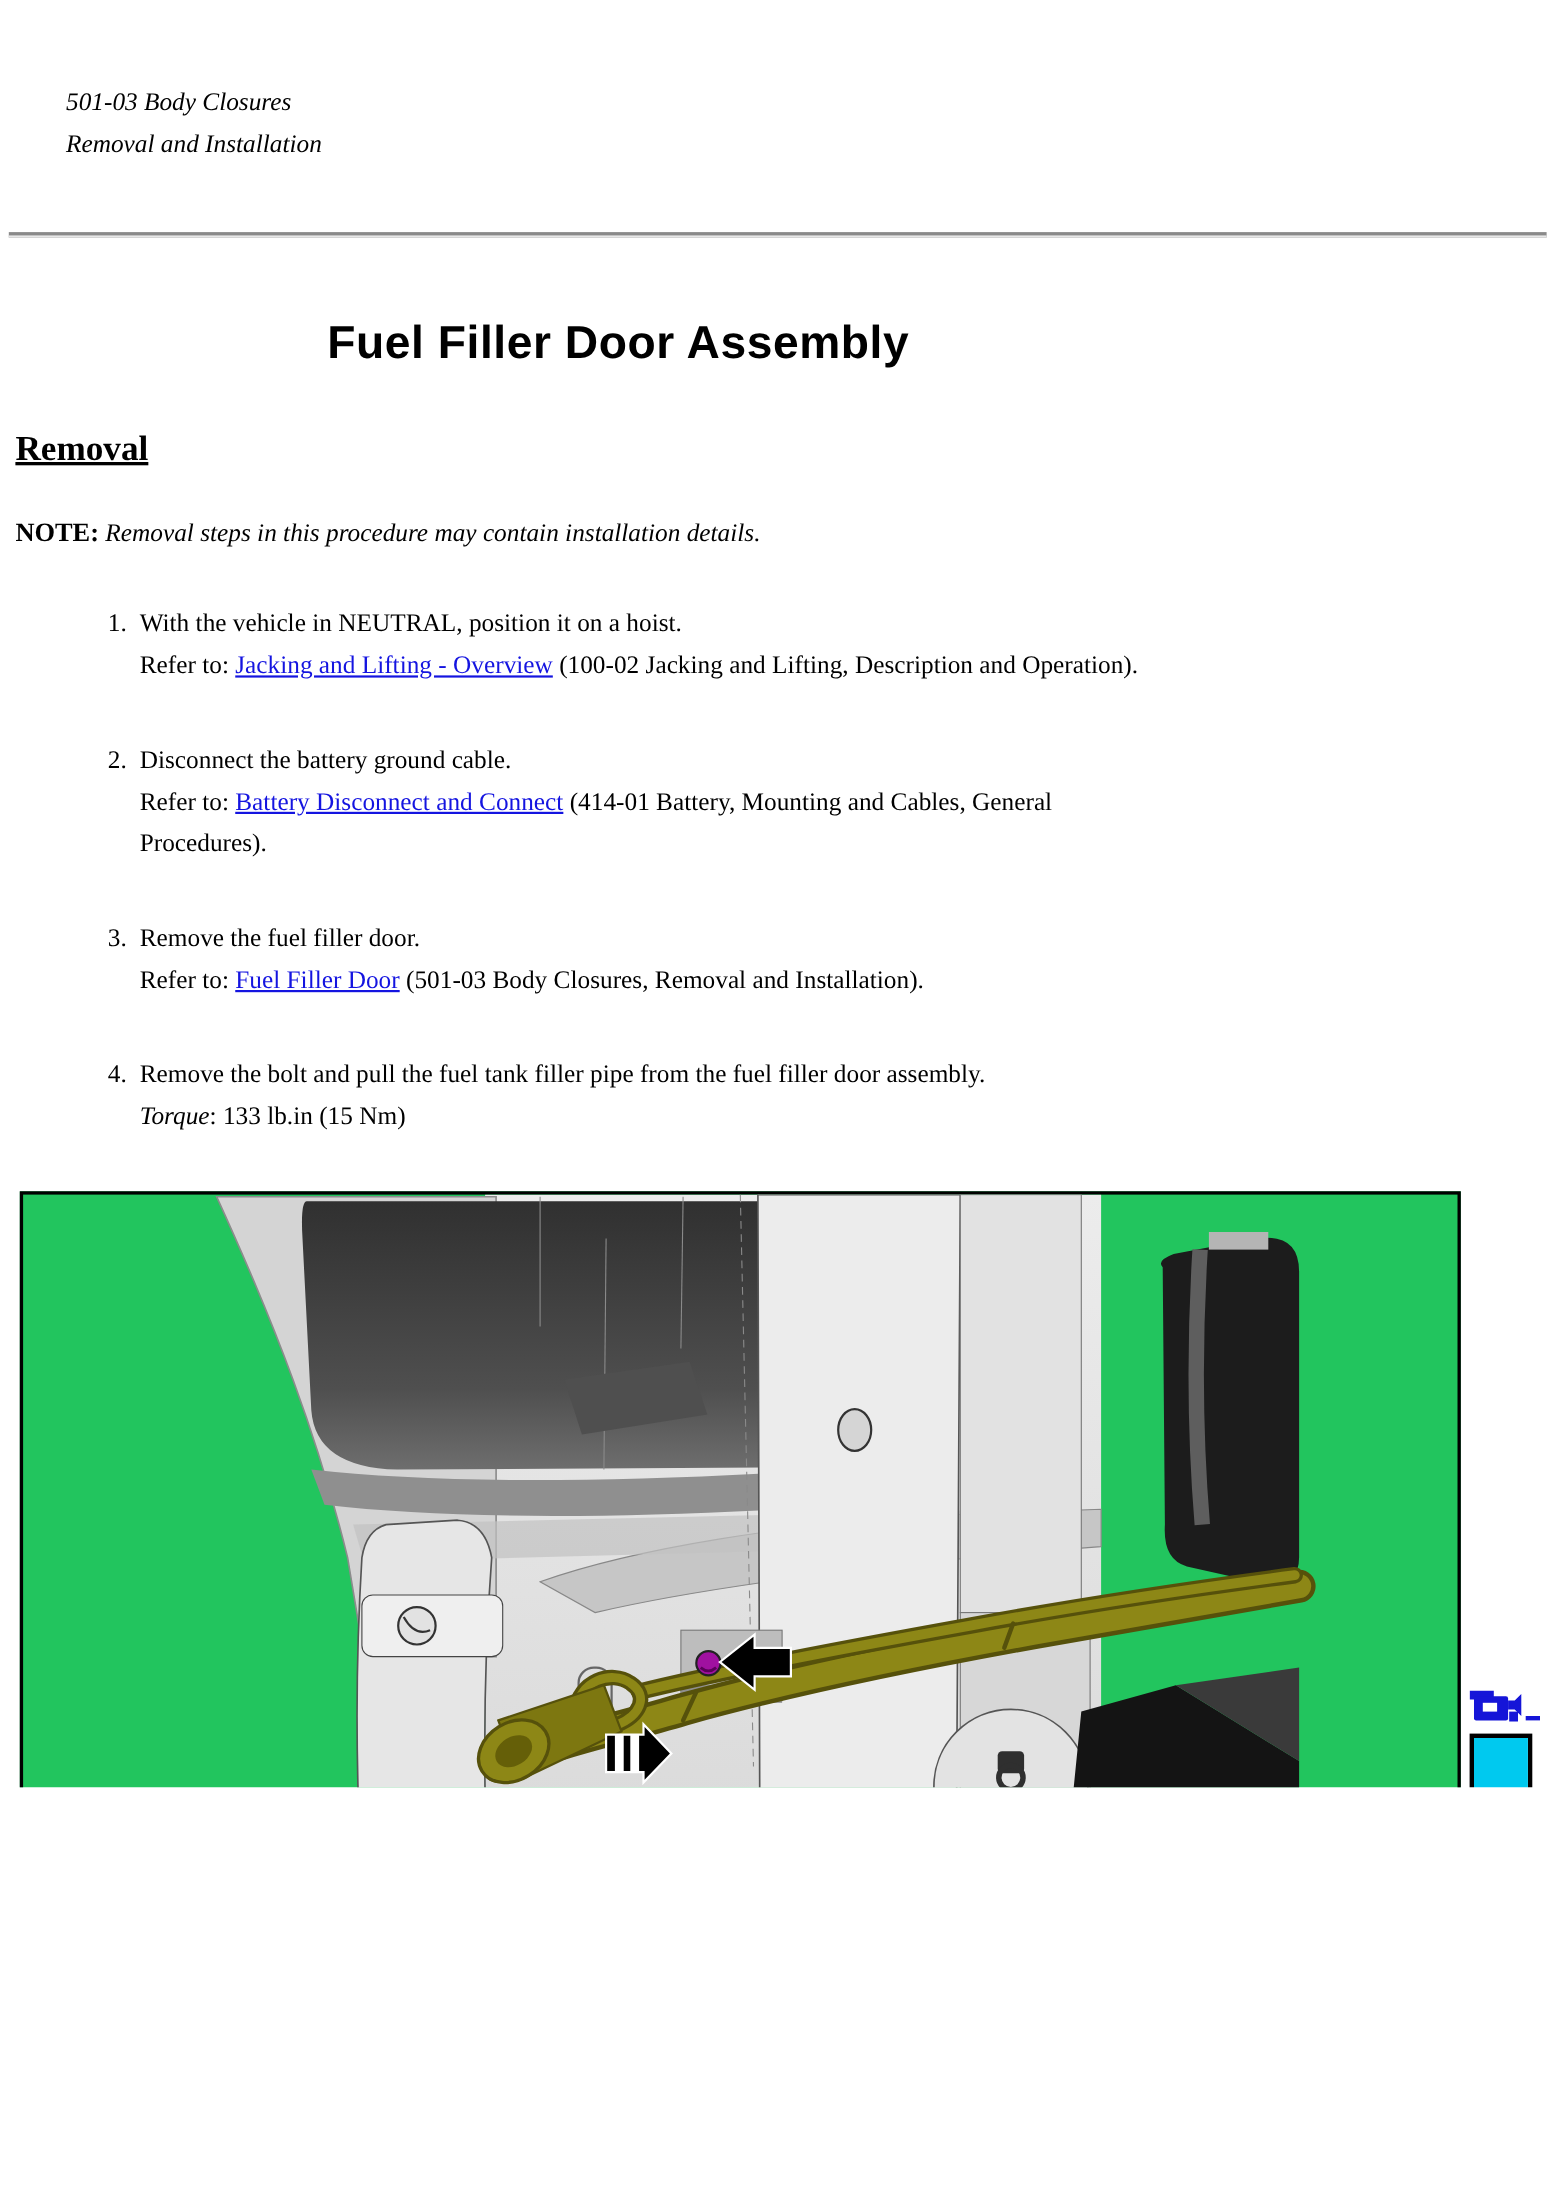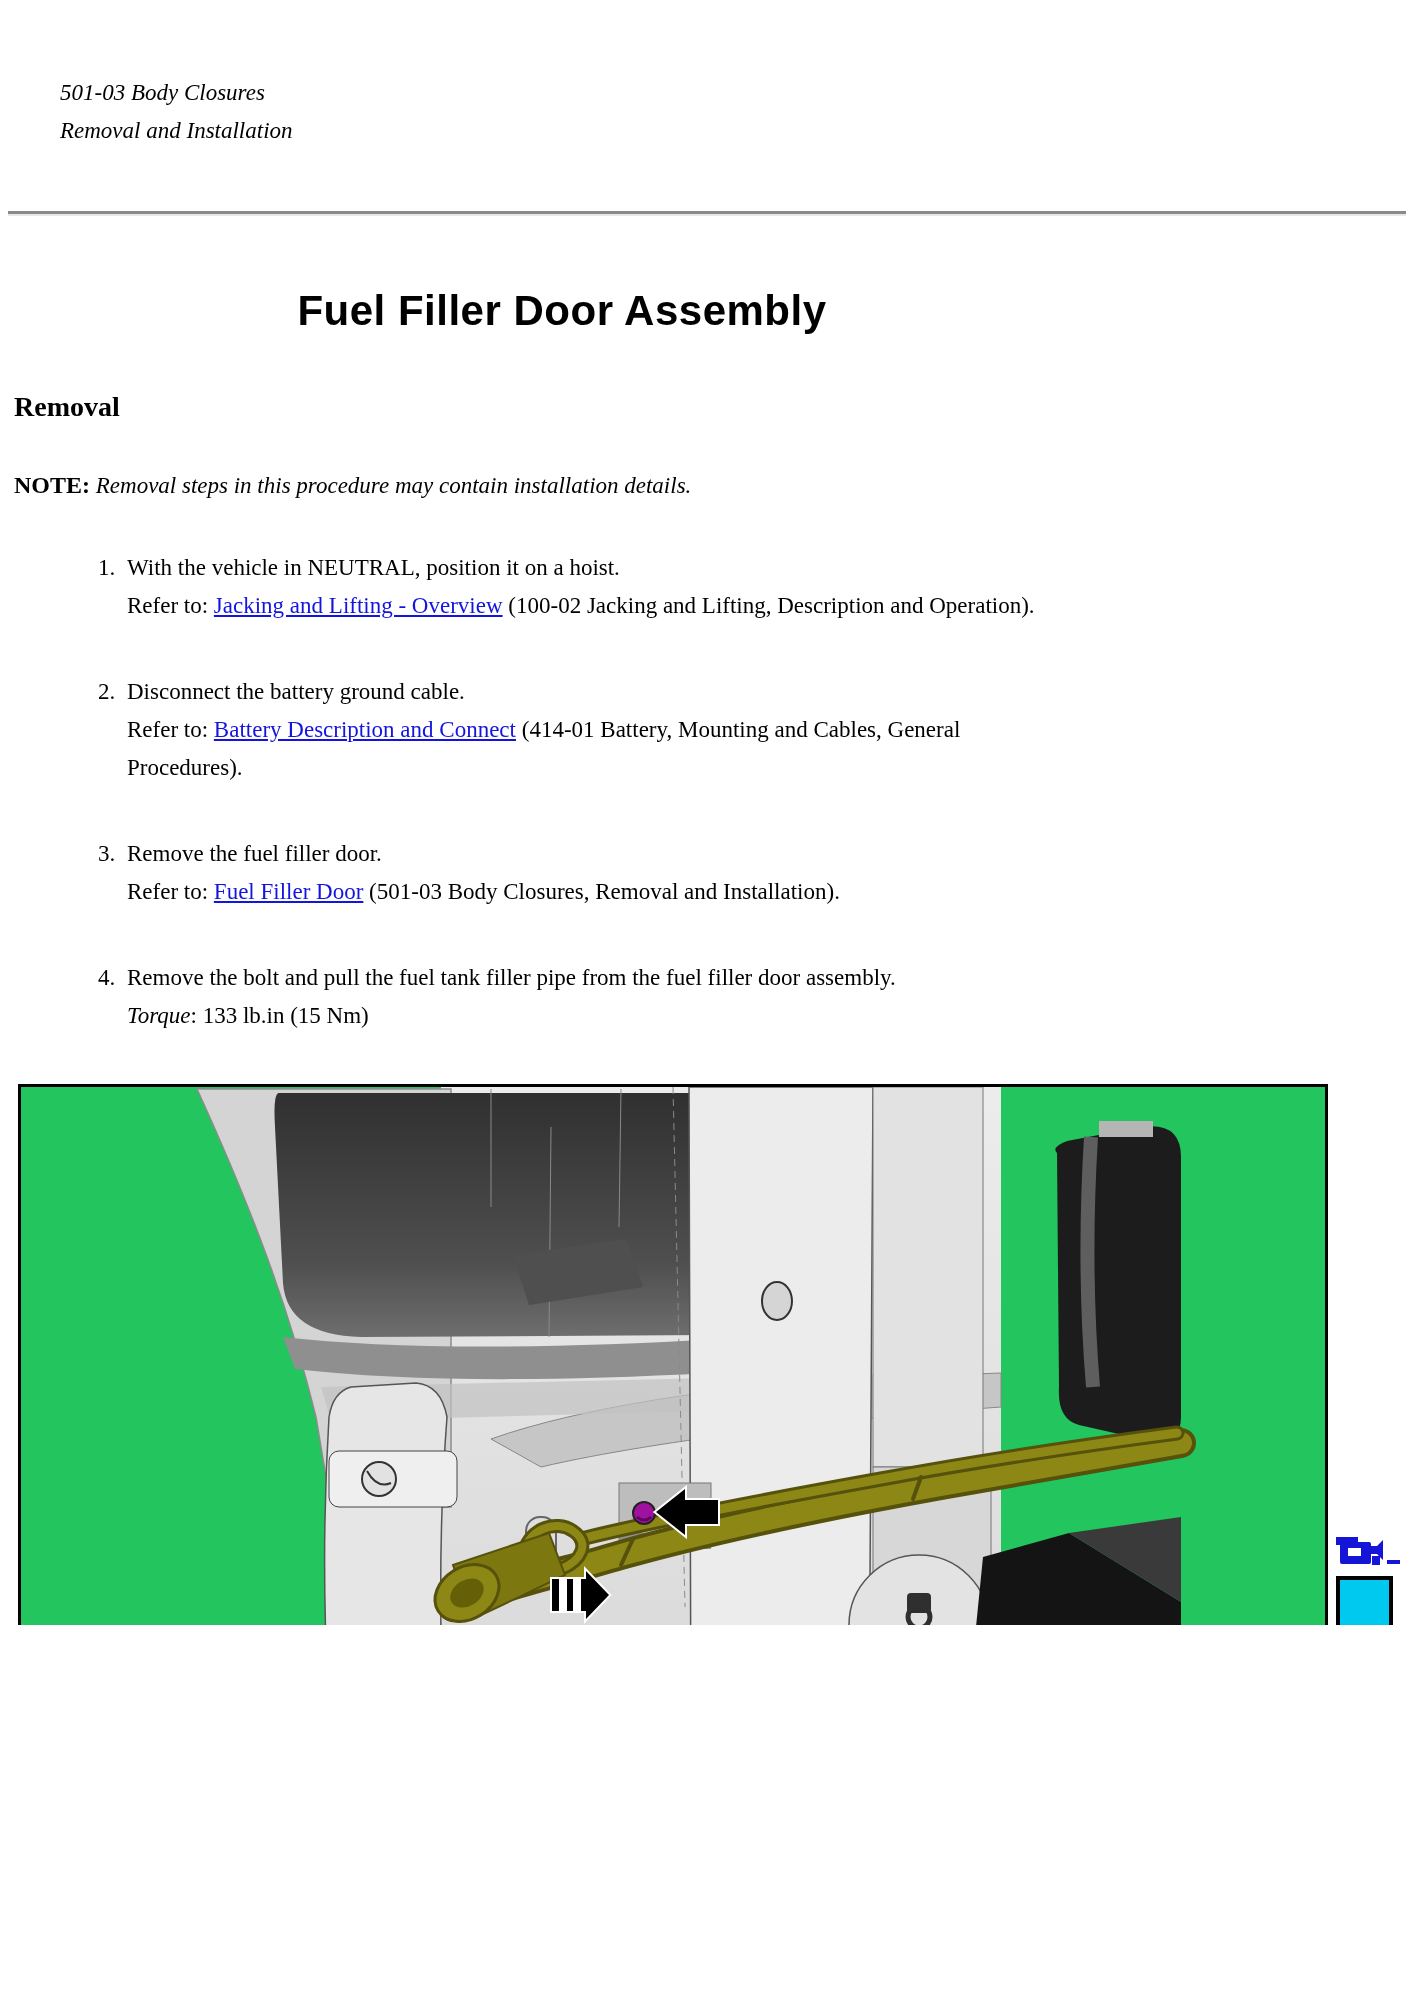--- a/index.html
+++ b/index.html
@@ -10,21 +10,21 @@
        font-style:italic;font-size:23px;line-height:38px;}
   .hdr-right{text-align:right;}
   a{color:#1414e0;}
   .rev-link{text-decoration:underline;}
   .rule{border:none;height:3px;background:#8a8a8a;border-bottom:2px solid #e8e8e8;
         margin:61px 8px 0 8px;}
   
   .content{margin-left:14px;width:1096px;}
   h1{margin:70px 0 0 0;text-align:center;font-family:"Liberation Sans",sans-serif;
      font-weight:bold;font-size:42px;line-height:50px;letter-spacing:.5px;}
-  h2{margin:56px 0 0 0;font-size:28px;line-height:30px;}
+  h2{margin:56px 0 0 0;font-size:32px;line-height:30px;text-decoration:underline;}
   .note{margin:44px 0 0 0;font-size:23px;line-height:38px;}
   .note b{font-size:24px;}
   .note i{font-style:italic;}
   ol.steps{margin:44px 0 0 0;padding:0 45px 0 91px;font-size:23px;line-height:38px;}
   ol.steps li{margin:0 0 48px 16px;padding-left:6px;}
   ol.steps li:last-child{margin-bottom:0;}
   ol.steps a{text-decoration:underline;}
   
   .figure{position:relative;margin:49px 0 0 18px;width:1304px;height:853px;
           border:3px solid #000;background:#22c55e;}
@@ -58,21 +58,21 @@
 
     <p class="note"><b>NOTE:</b> <i>Removal steps in this procedure may contain installation details.</i></p>
 
     <ol class="steps">
       <li>
         <span>With the vehicle in NEUTRAL, position it on a hoist.</span><br>
         <span>Refer to: </span><a href="#">Jacking and Lifting - Overview</a><span> (100-02 Jacking and Lifting, Description and Operation).</span>
       </li>
       <li>
         <span>Disconnect the battery ground cable.</span><br>
-        <span>Refer to: </span><a href="#">Battery Description and Connect</a><span> (414-01 Battery, Mounting and Cables, General Procedures).</span>
+        <span>Refer to: </span><a href="#">Battery Disconnect and Connect</a><span> (414-01 Battery, Mounting and Cables, General Procedures).</span>
       </li>
       <li>
         <span>Remove the fuel filler door.</span><br>
         <span>Refer to: </span><a href="#">Fuel Filler Door</a><span> (501-03 Body Closures, Removal and Installation).</span>
       </li>
       <li>
         <span>Remove the bolt and pull the fuel tank filler pipe from the fuel filler door assembly.</span><br>
         <i>Torque</i><span>: 133 lb.in (15 Nm)</span>
       </li>
     </ol>

